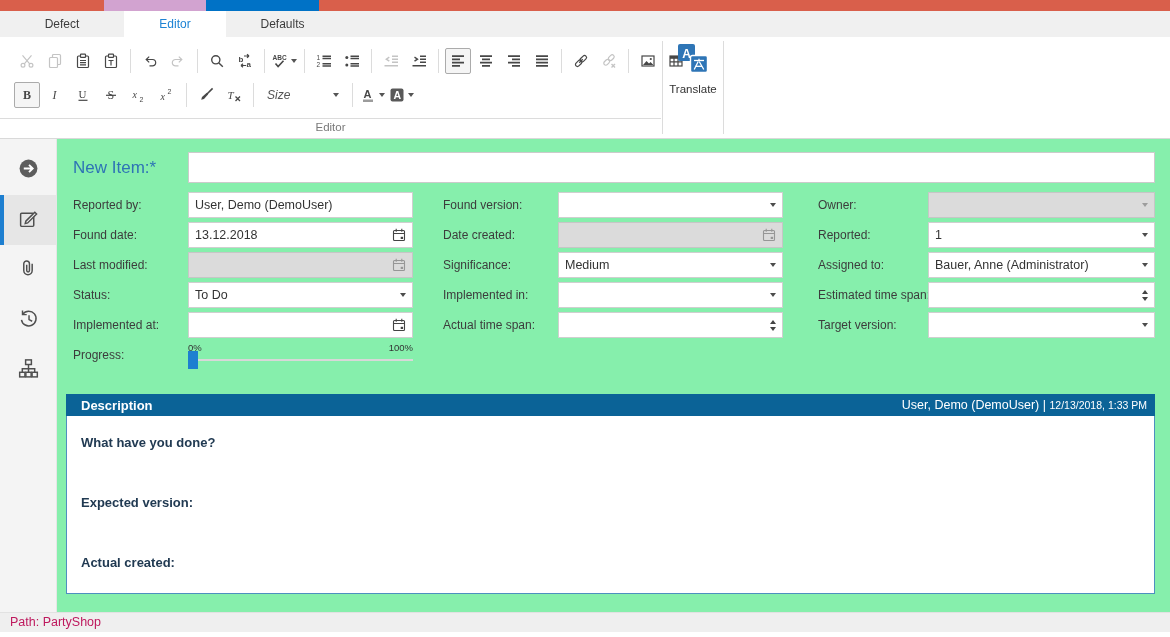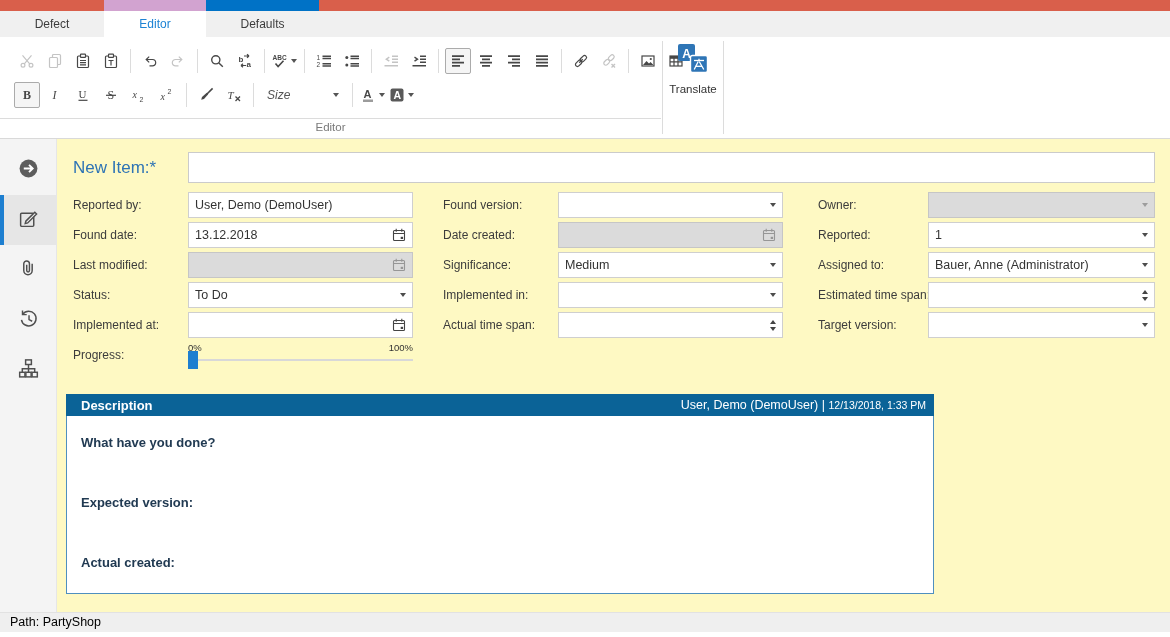--- a/index.html
+++ b/index.html
@@ -8,21 +8,21 @@
 
   
   .topstrip { position:relative; height:11px; background:#d95f4b; }
   .strip-seg { position:absolute; top:0; height:11px; }
   .seg-plum { left:104px; width:102px; background:#d2a3d0; }
   .seg-blue { left:206px; width:113px; background:#0072c6; }
 
   
   .tabrow { height:26px; background:#f0f0f0; display:flex; }
   .tab { text-align:center; line-height:26px; font-size:12px; color:#3c3c3c; cursor:default; }
-  .tab:nth-child(1){ width:104px; }
+  .tab:nth-child(1){ width:124px; }
   .tab:nth-child(2){ width:102px; }
   .tab:nth-child(3){ width:113px; }
   .tab.active { background:#fff; color:#1d83d4; }
 
   
   .ribbon { position:relative; height:102px; background:#fff; border-bottom:1px solid #d9d9d9; }
   .icon-row { position:absolute; left:13px; display:flex; align-items:center; height:30px; }
   .row1 { top:9px; } .row2 { top:43px; }
   .rbtn { min-width:26px; height:26px; display:flex; align-items:center; justify-content:center;
     color:#474747; margin:0 1px; border:1px solid transparent; border-radius:2px; }
@@ -44,21 +44,21 @@
   .translate-btn .tlabel { font-size:11.5px; color:#333; margin-top:5px; }
 
   
   .main { display:flex; height:473px; }
   .sidebar { width:57px; background:#f4f4f4; border-right:1px solid #e6e6e6; padding-top:6px; }
   .side-item { height:50px; display:flex; align-items:center; justify-content:center;
     position:relative; color:#4f4f4f; }
   .side-item.selected { background:#e6e6e6; }
   .side-item.selected::before { content:''; position:absolute; left:0; top:0; bottom:0; width:4px; background:#1e7fd0; }
 
-  .content { flex:1; background:#fef9c3; position:relative; }
+  .content { flex:1; background:#86efac; position:relative; }
   .title-row { position:absolute; left:16px; top:13px; display:flex; }
   .title-label { width:115px; font-size:17px; color:#2e74b5; line-height:31px; }
   .title-input { width:967px; height:31px; border:1px solid #cbcbcb; background:#fff;
     font-size:13.5px; padding:0 8px; outline:none; font-family:inherit; color:#333; }
 
   .formgrid { position:absolute; left:16px; top:53px; display:grid;
     grid-template-columns:115px 225px 30px 115px 225px 35px 110px 227px; grid-auto-rows:30px; }
   .flabel { font-size:12px; color:#3c3c3c; line-height:26px; white-space:nowrap; }
   .fholder { height:26px; }
   .fld { position:relative; height:26px; background:#fff; border:1px solid #cfcfcf;
@@ -76,33 +76,33 @@
   .spin i { display:block; width:0; height:0; border-left:3px solid transparent; border-right:3px solid transparent; }
   .spin .up { border-bottom:4px solid #444; }
   .spin .dn { border-top:4px solid #444; }
 
   .sliderwrap { padding-top:1px; }
   .slabels { display:flex; justify-content:space-between; font-size:9.5px; color:#333; line-height:10px; }
   .strack { margin-top:6px; height:2px; background:#d8d8d8; position:relative; }
   .sthumb { position:absolute; left:0; top:-8px; width:10px; height:18px; background:#1e7fd0; }
 
   
-  .descpanel { position:absolute; left:9px; top:255px; width:868px; }
+  .descpanel { position:absolute; left:9px; top:255px; width:1089px; }
   .desc-header { height:22px; background:#0b6397; color:#fff; display:flex; align-items:center;
     padding:0 8px 0 15px; }
   .desc-title { font-weight:bold; font-size:13px; flex:1; }
   .desc-meta { font-size:12.5px; }
   .desc-meta .ts { font-size:10.5px; }
   .desc-body { height:178px; background:#fff; border:1px solid #4e8fbf; border-top:none;
     padding:19px 14px; color:#213a52; font-weight:bold; font-size:13px; }
   .desc-body p { margin:0 0 45px 0; }
 
   
   .statusbar { height:20px; background:#efefef; border-top:1px solid #e2e2e2;
-    font-size:12.5px; color:#000000; line-height:19px; padding-left:10px; }
+    font-size:12.5px; color:#be185d; line-height:19px; padding-left:10px; }
 </style>
 </head>
 <body>
 
 <div class="topstrip">
   <div class="strip-seg seg-plum"></div>
   <div class="strip-seg seg-blue"></div>
 </div>
 
 <div class="tabrow">

